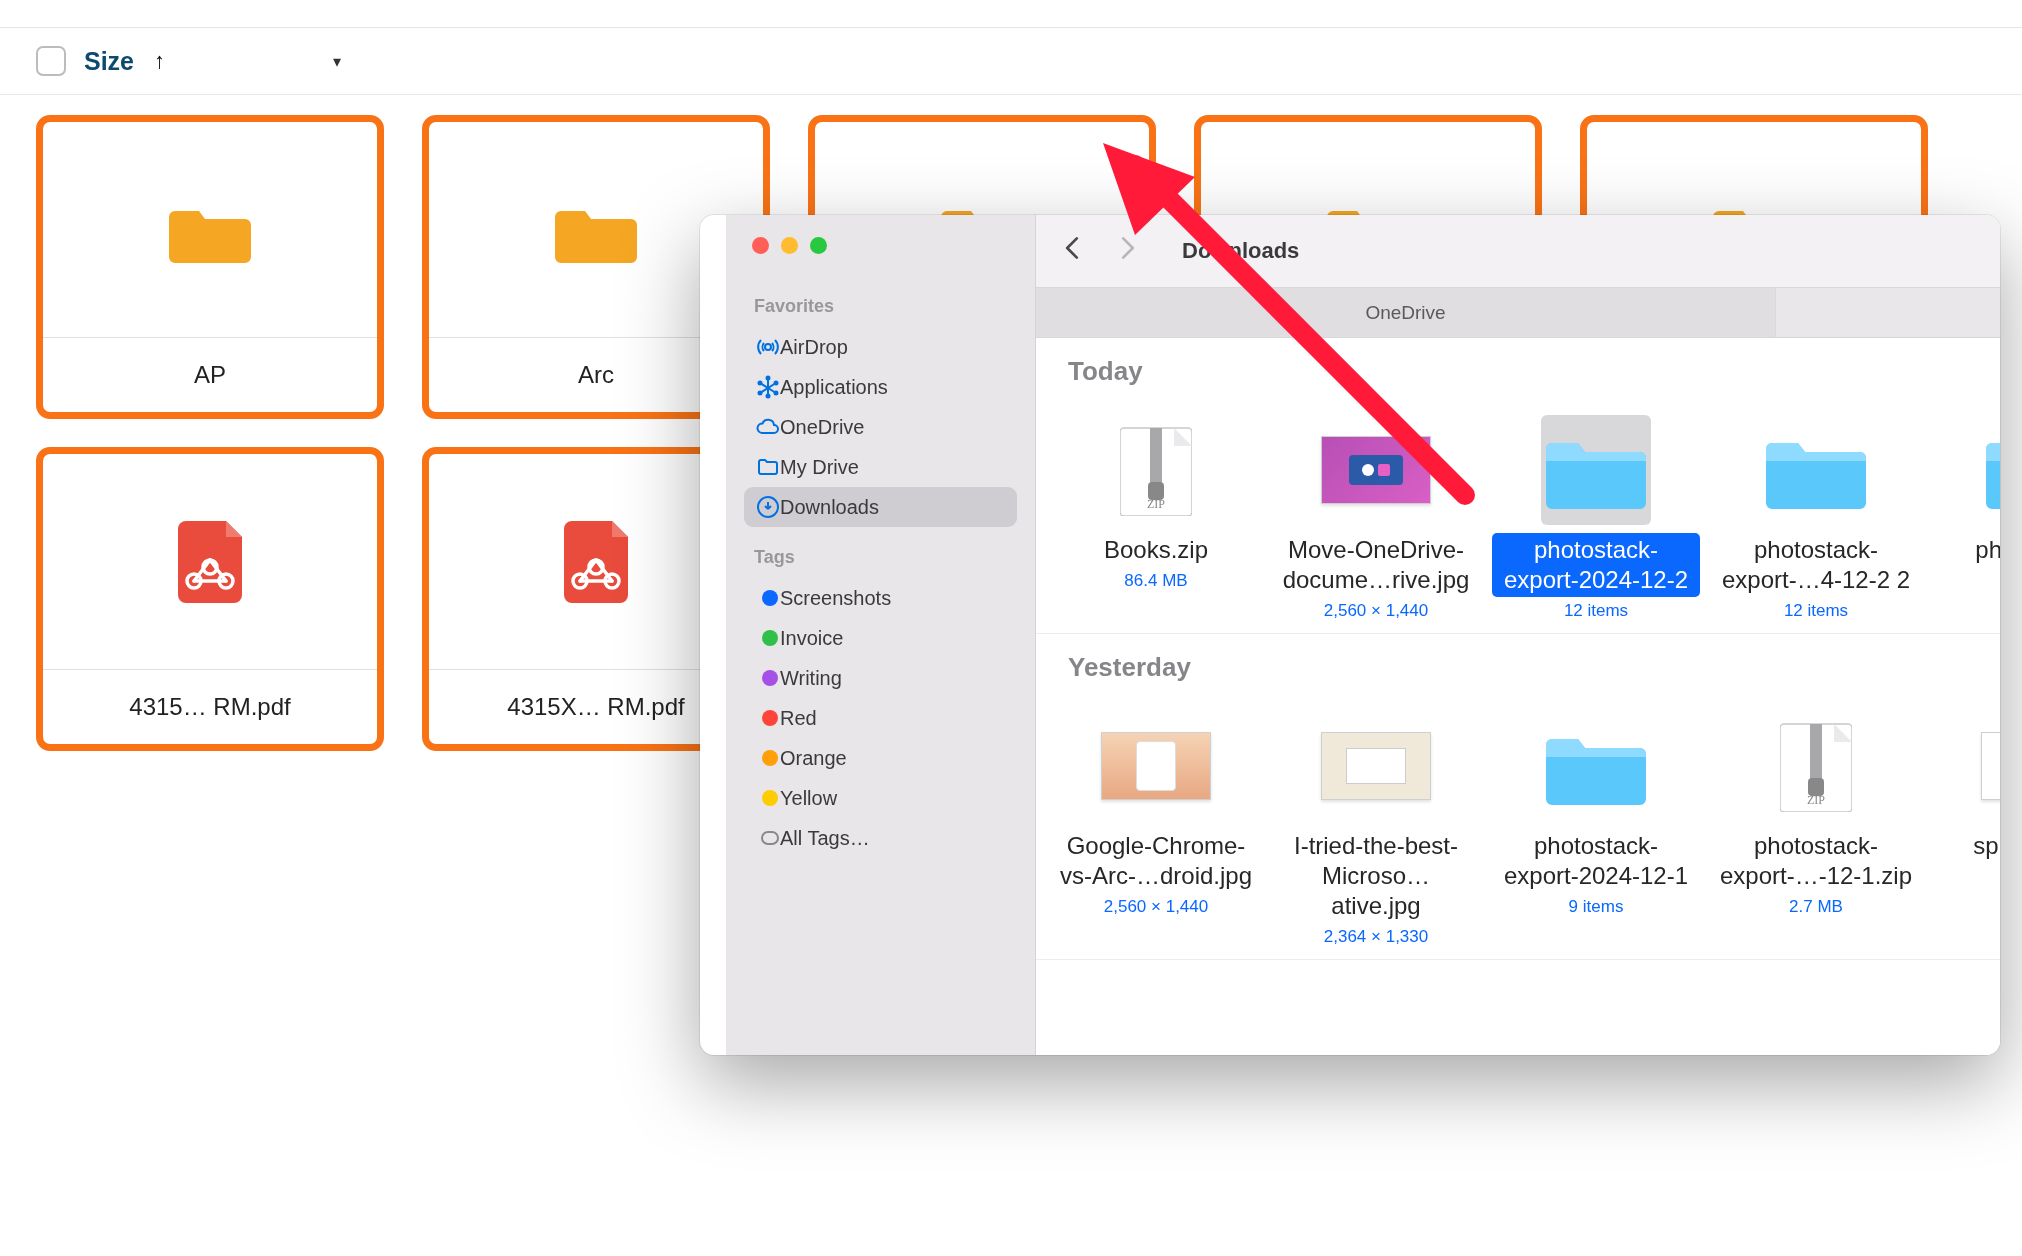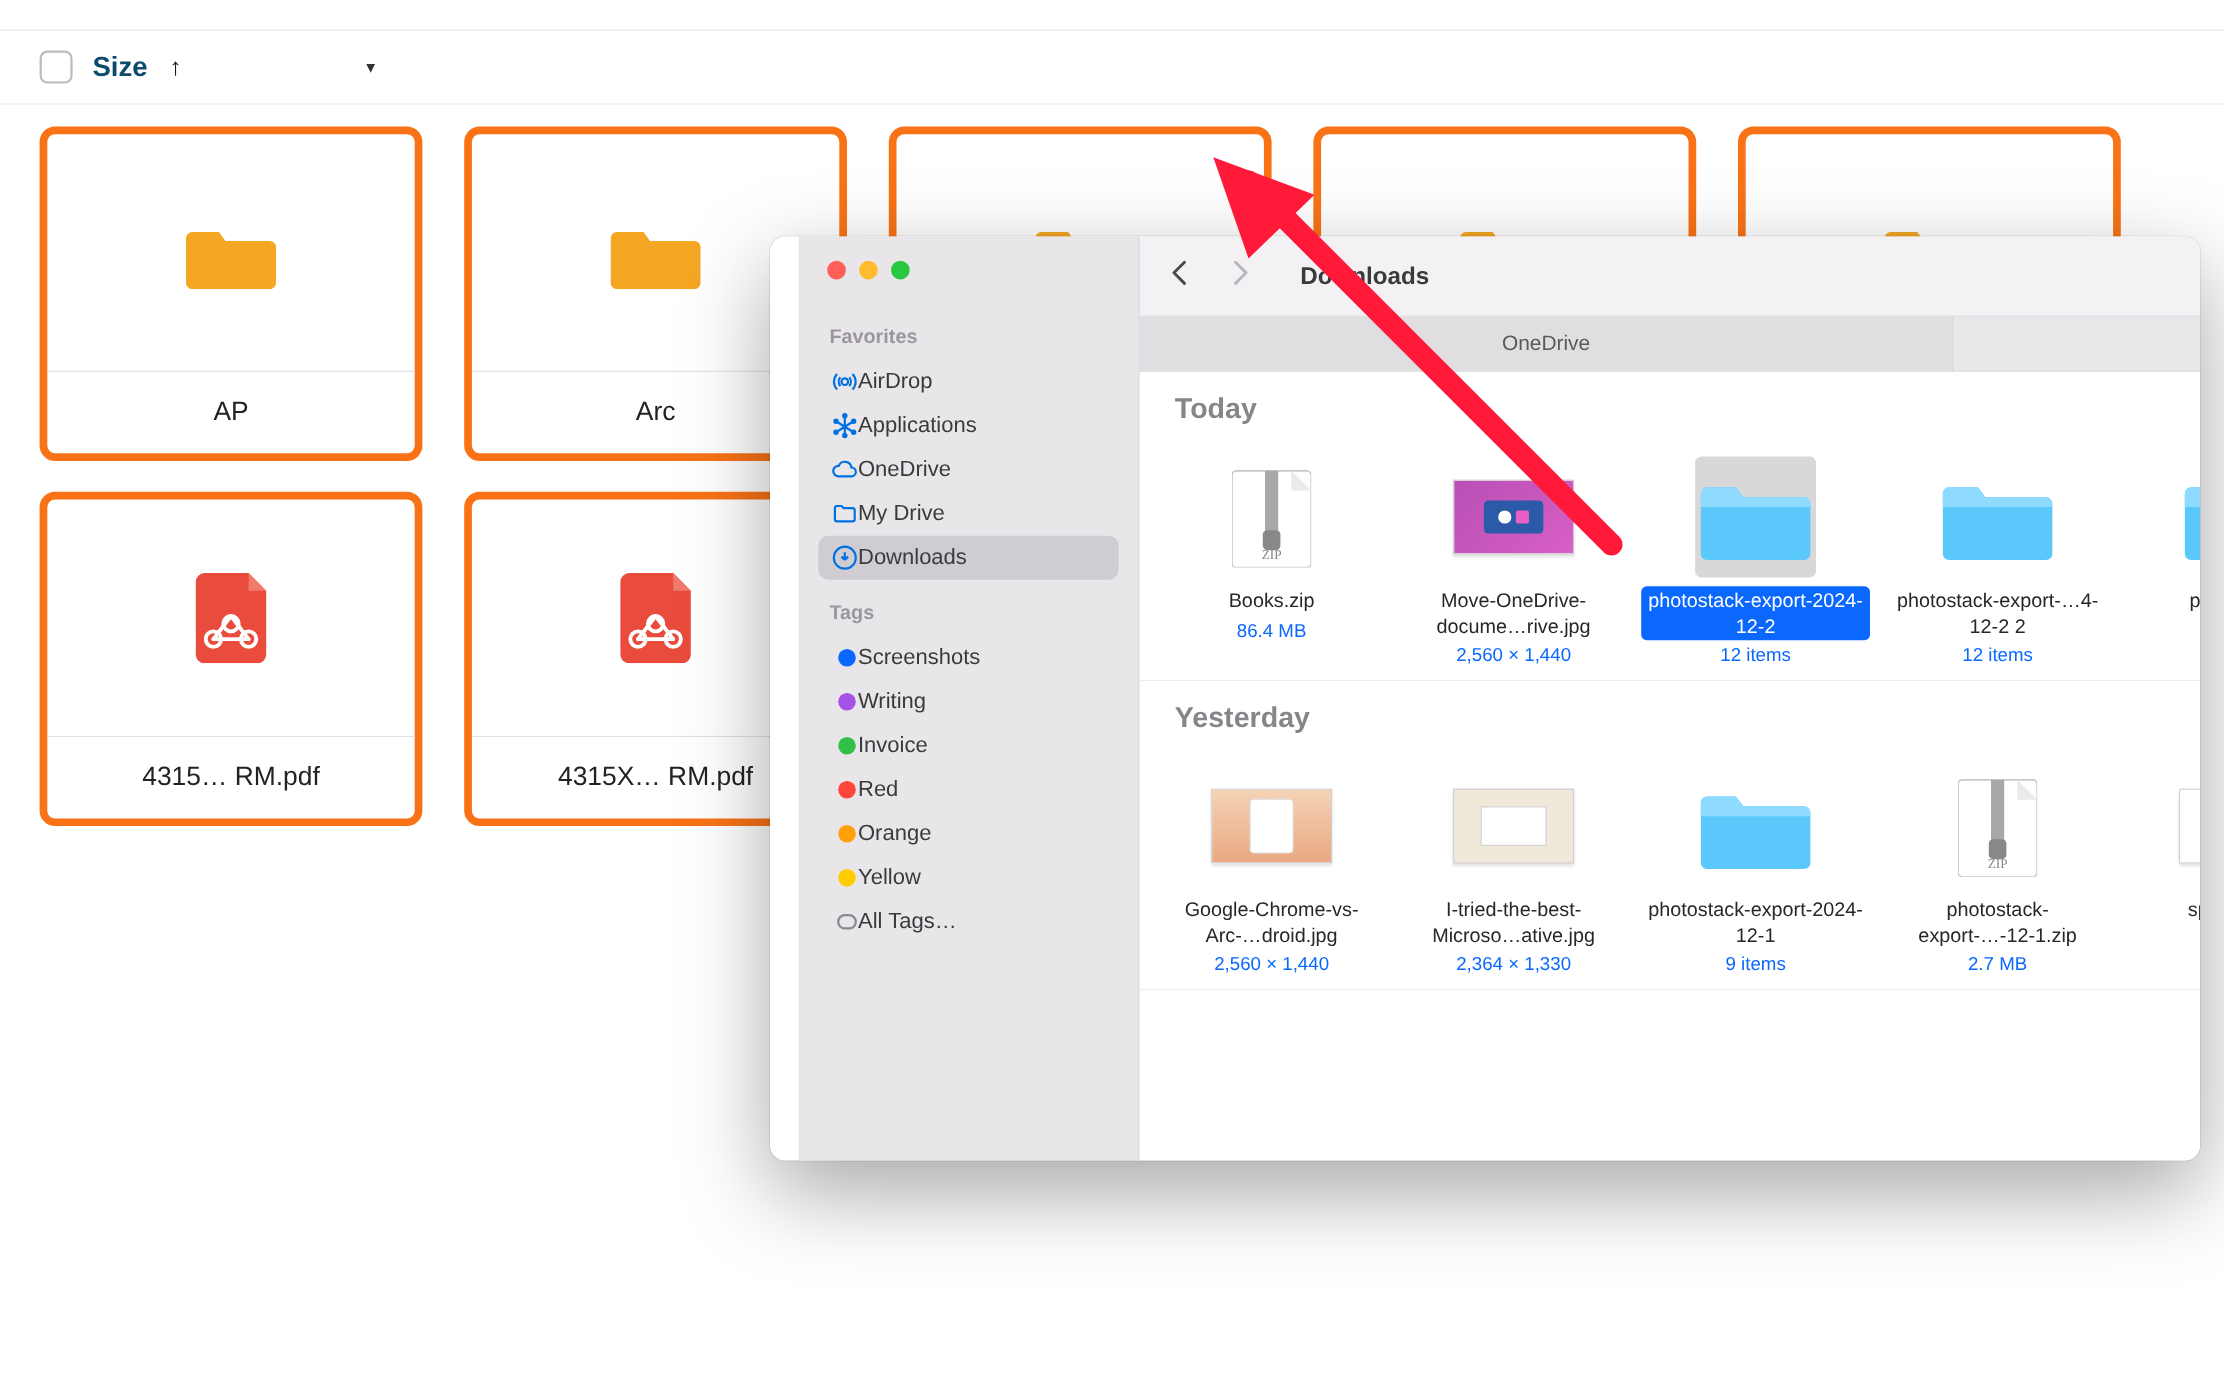--- a/index.html
+++ b/index.html
@@ -239,21 +239,21 @@
   display: flex;
   align-items: center;
   justify-content: center;
   margin-bottom: 8px;
   border-radius: 6px;
 }
 .file-thumb.selected {
   background: #d8d8db;
 }
 .file-name {
-  font-size: 18px;
+  font-size: 24px;
   color: #272729;
   line-height: 1.25;
   padding: 2px 6px;
   border-radius: 5px;
   max-width: 210px;
 }
 .file-name.selected {
   background: #0a68ff;
   color: #fff;
 }
@@ -417,29 +417,29 @@
       <div class="sb-heading">Tags</div>
       <div id="tag-list">
           <div class="sb-item">
             <span class="sb-icon">
               <span class="tag-dot" style="background:#0a68ff"></span>
             </span>
             <span>Screenshots</span>
           </div>
           <div class="sb-item">
             <span class="sb-icon">
+              <span class="tag-dot" style="background:#30c04a"></span>
+            </span>
+            <span>Invoice</span>
+          </div>
+          <div class="sb-item">
+            <span class="sb-icon">
               <span class="tag-dot" style="background:#a550e6"></span>
             </span>
             <span>Writing</span>
-          </div>
-          <div class="sb-item">
-            <span class="sb-icon">
-              <span class="tag-dot" style="background:#30c04a"></span>
-            </span>
-            <span>Invoice</span>
           </div>
           <div class="sb-item">
             <span class="sb-icon">
               <span class="tag-dot" style="background:#ff453a"></span>
             </span>
             <span>Red</span>
           </div>
           <div class="sb-item">
             <span class="sb-icon">
               <span class="tag-dot" style="background:#ff9f0a"></span>

